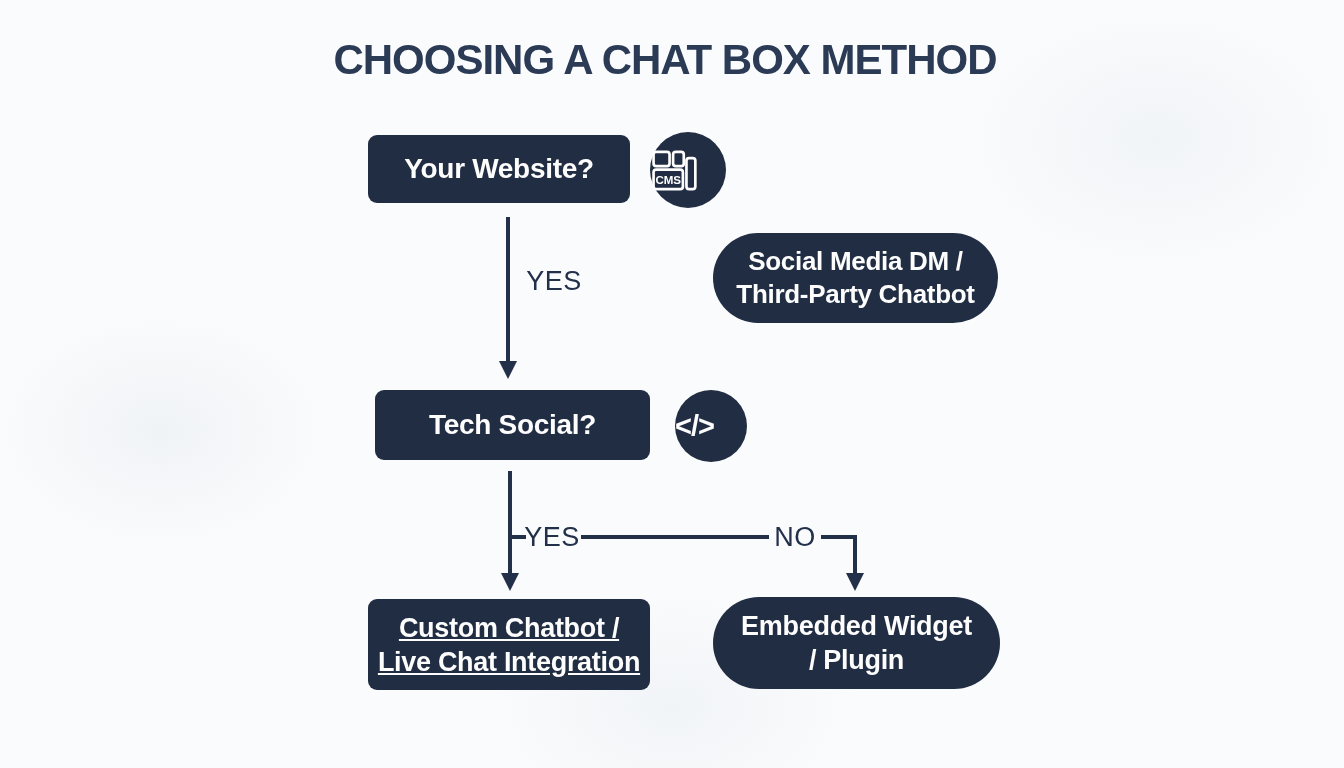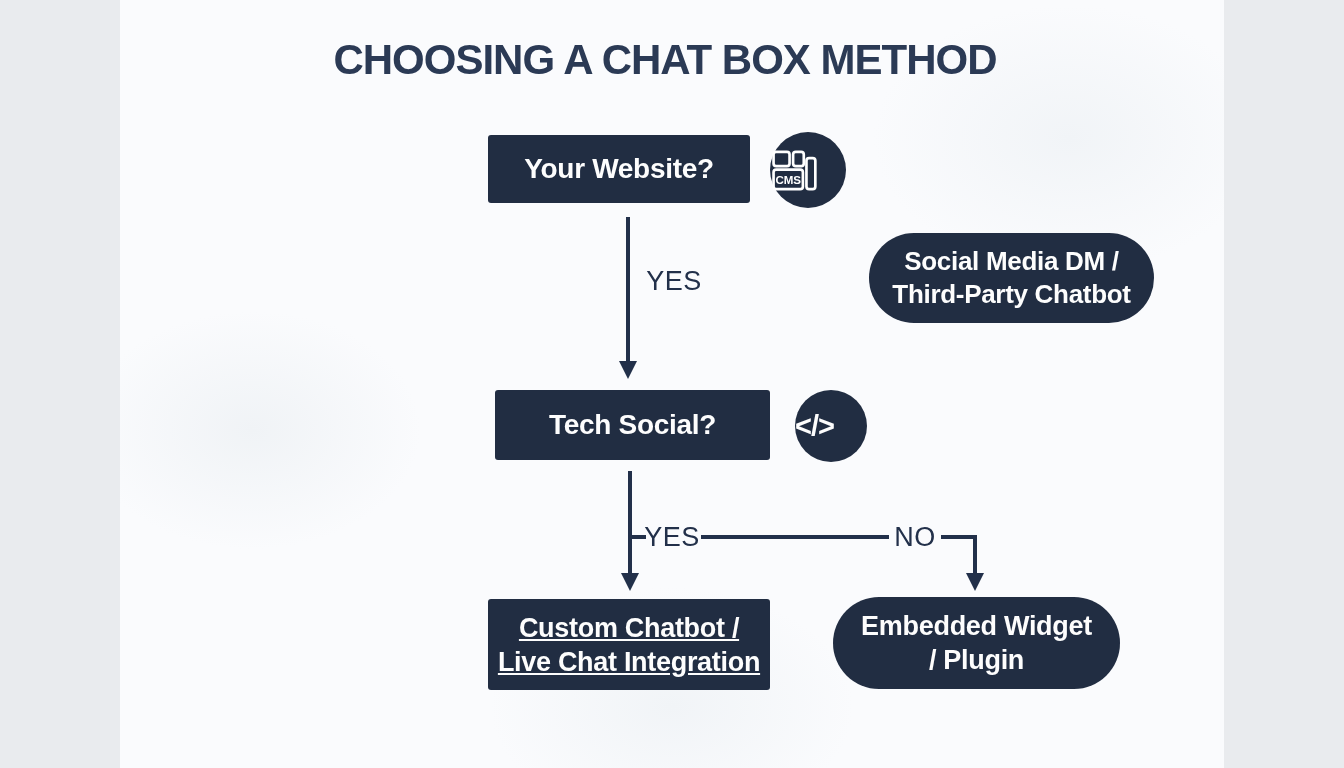--- a/index.html
+++ b/index.html
@@ -11,21 +11,21 @@
   }
   *{margin:0;padding:0;box-sizing:border-box;}
   html,body{width:100%;height:100%;}
   body{
     font-family:"Liberation Sans","DejaVu Sans",sans-serif;
     background:#e9ebee;
     display:flex;align-items:flex-start;justify-content:center;
   }
   .canvas{
     position:relative;
-    width:1104px;height:768px;
+    width:1344px;height:768px;
     overflow:hidden;
     background:
       radial-gradient(240px 170px at 12% 56%, #f0f3f6 0%, rgba(240,243,246,0) 70%),
       radial-gradient(280px 190px at 86% 18%, #f1f4f7 0%, rgba(241,244,247,0) 70%),
       radial-gradient(260px 170px at 50% 92%, #f1f4f7 0%, rgba(241,244,247,0) 70%),
       var(--background);
     padding-left: 28px;
   }
   .page-title{
     position:absolute;left:0;right:14px;top:36px;
@@ -36,24 +36,24 @@
   .connectors{position:absolute;left:0;top:0;width:1344px;height:768px;pointer-events:none;}
   .connectors path{stroke:var(--line-navy);stroke-width:4;fill:none;}
   .connectors polygon{fill:var(--line-navy);}
   .node{
     position:absolute;
     background:var(--shape-navy);
     color:var(--text-white);
     display:flex;flex-direction:column;align-items:center;justify-content:center;
     text-align:center;font-weight:700;letter-spacing:-0.3px;
   }
-  .rect{border-radius:3px;}
+  .rect{border-radius:9px;}
   .pill{border-radius:48px;}
   .node-your-website{left:368px;top:135px;width:262px;height:68px;font-size:28px;}
-  .node-social-media{left:749px;top:233px;width:285px;height:90px;font-size:26px;line-height:33px;}
+  .node-social-media{left:713px;top:233px;width:285px;height:90px;font-size:26px;line-height:33px;}
   .node-tech-skills{left:375px;top:390px;width:275px;height:70px;font-size:28px;}
   .node-custom-chatbot{left:368px;top:599px;width:282px;height:91px;font-size:27px;line-height:34px;text-decoration:underline;}
   .node-embedded-widget{left:713px;top:597px;width:287px;height:92px;font-size:27px;line-height:34px;}
   .icon-circle{
     position:absolute;border-radius:50%;
     background:var(--shape-navy);
     display:flex;align-items:center;
   }
   .icon-cms{left:650px;top:132px;width:76px;height:76px;}
   .icon-code{left:675px;top:390px;width:72px;height:72px;

